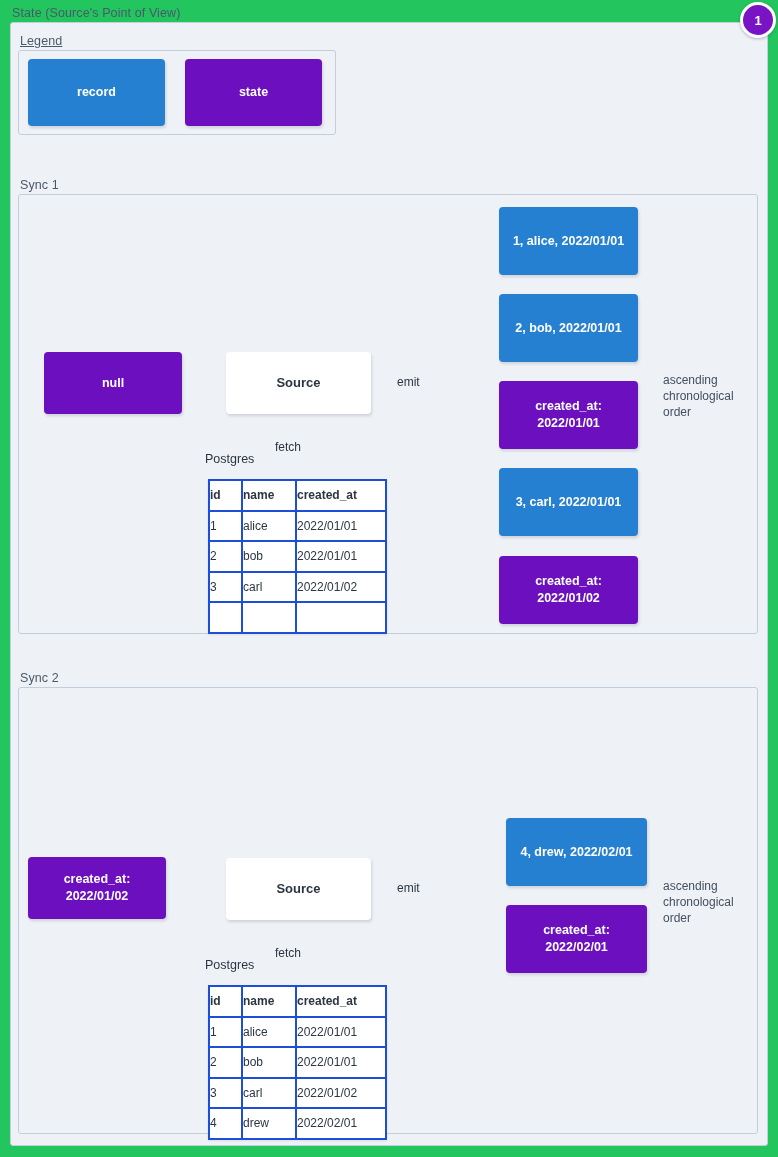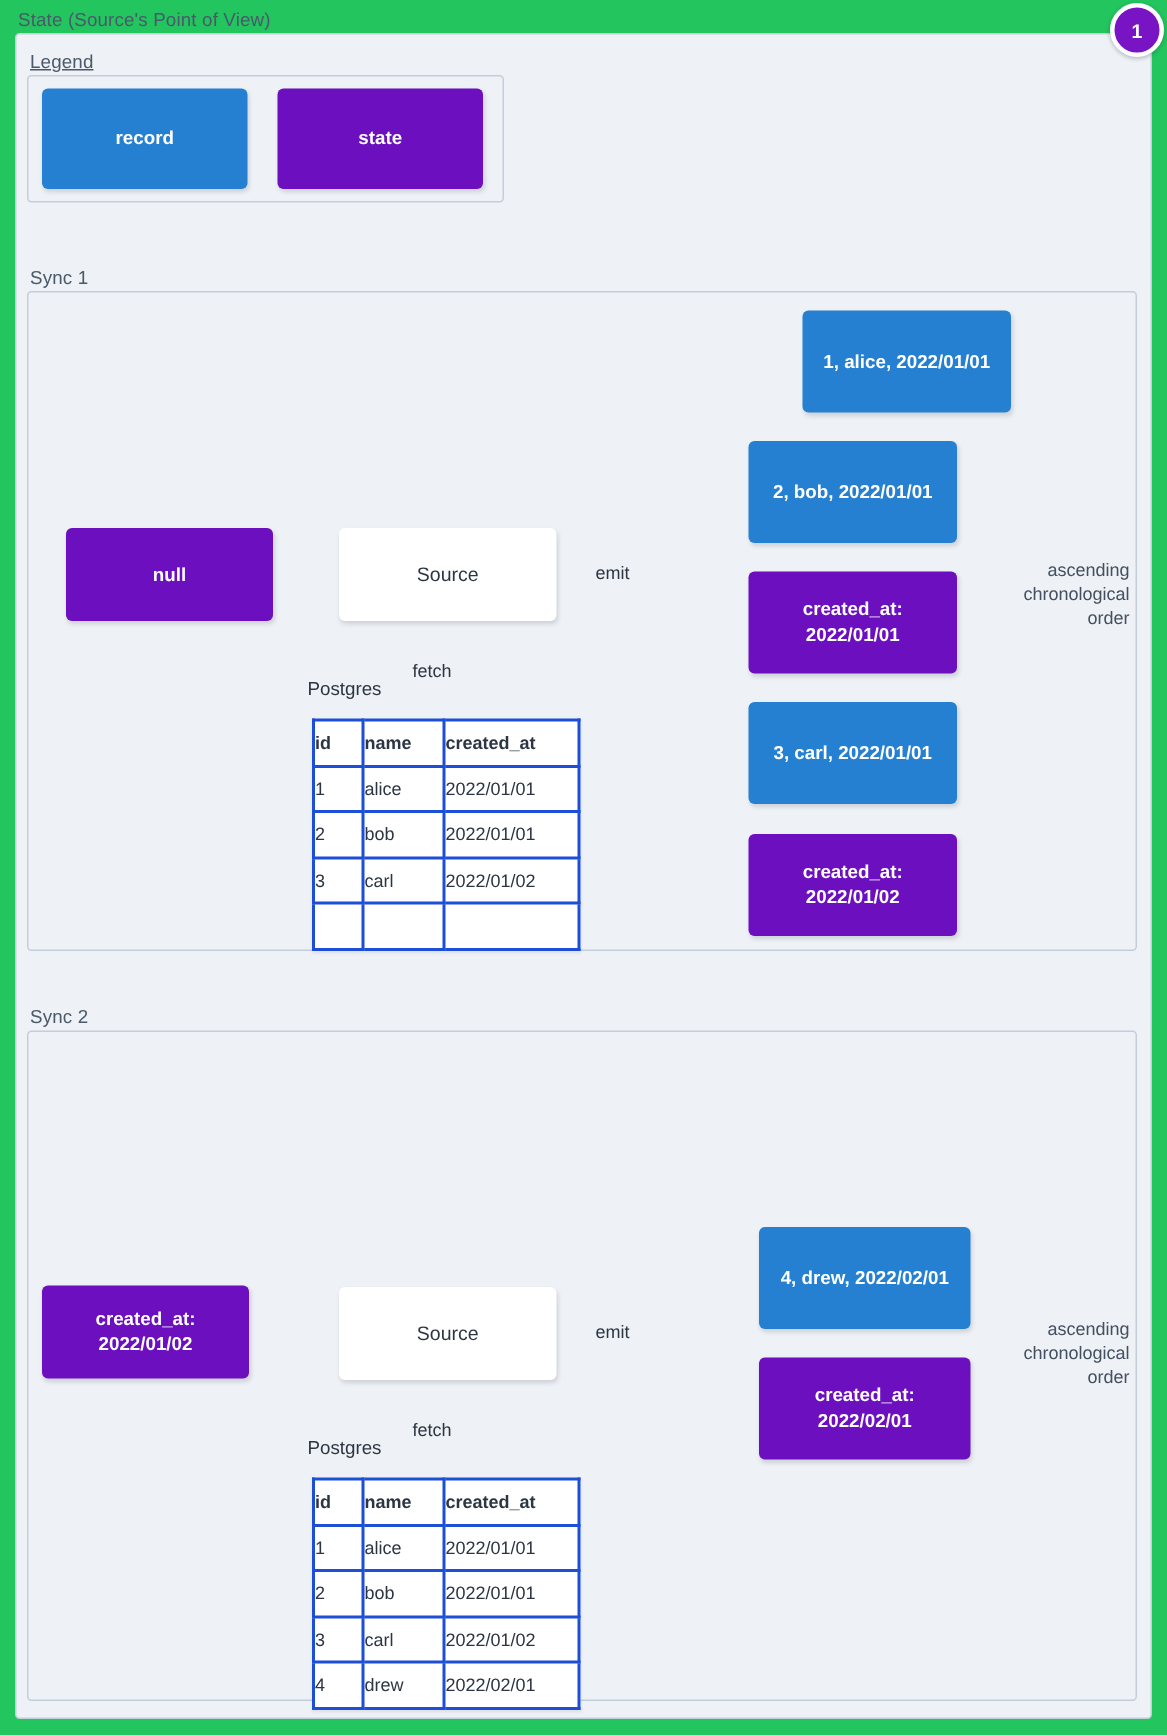--- a/index.html
+++ b/index.html
@@ -89,21 +89,21 @@
     font-weight: bold;
   }
   .node.state {
     background: #6b0fbf;
     color: #ffffff;
     font-weight: bold;
   }
   .node.source {
     background: #ffffff;
     color: #2c3643;
-    font-weight: normal;
+    font-weight: bold;
     font-size: 13px;
   }
   .node .line2 { display: block; }
 
   
   .edge-label {
     position: absolute;
     font-size: 12px;
     color: #2c3643;
     white-space: nowrap;
@@ -111,21 +111,21 @@
   .db-label {
     position: absolute;
     font-size: 12.5px;
     color: #2c3643;
     white-space: nowrap;
   }
   .axis-label {
     position: absolute;
     font-size: 12px;
     color: #44505f;
-    text-align: right;
+    text-align: left;
     line-height: 1.32;
     width: 90px;
   }
 
   
   table.pg {
     position: absolute;
     border-collapse: collapse;
     background: #ffffff;
     font-size: 12px;
@@ -285,21 +285,21 @@
         <td>2022/01/02</td>
       </tr>
       <tr>
         <td></td>
         <td></td>
         <td></td>
       </tr>
     </tbody>
   </table>
 
-  <div class="node record" style="left:499px; top:207px; width:139px; height:68px;margin-left:36px;">
+  <div class="node record" style="left:499px; top:207px; width:139px; height:68px;">
     <span>1, alice, 2022/01/01</span>
   </div>
   <div class="node record" style="left:499px; top:294px; width:139px; height:68px;">
     <span>2, bob, 2022/01/01</span>
   </div>
   <div class="node state" style="left:499px; top:381px; width:139px; height:68px; flex-direction:column;">
     <span>created_at:</span>
     <span class="line2">2022/01/01</span>
   </div>
   <div class="node record" style="left:499px; top:468px; width:139px; height:68px;">

